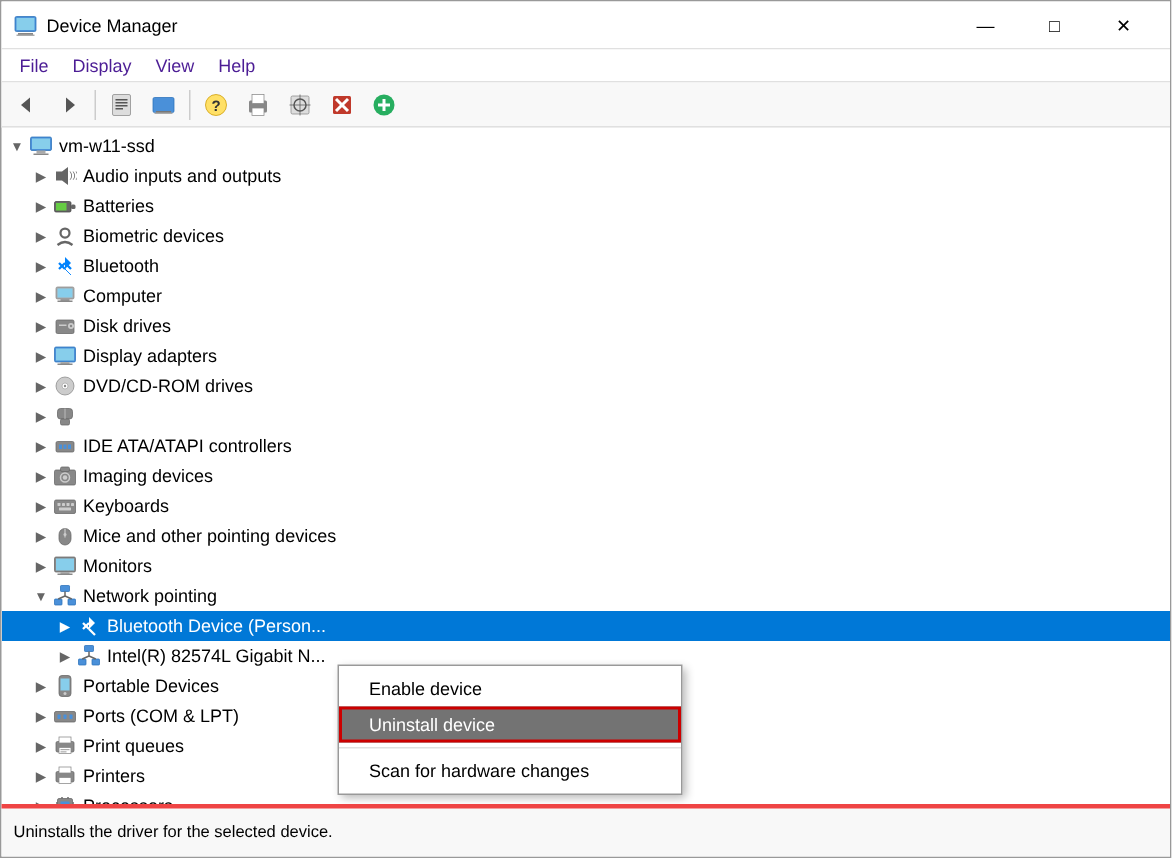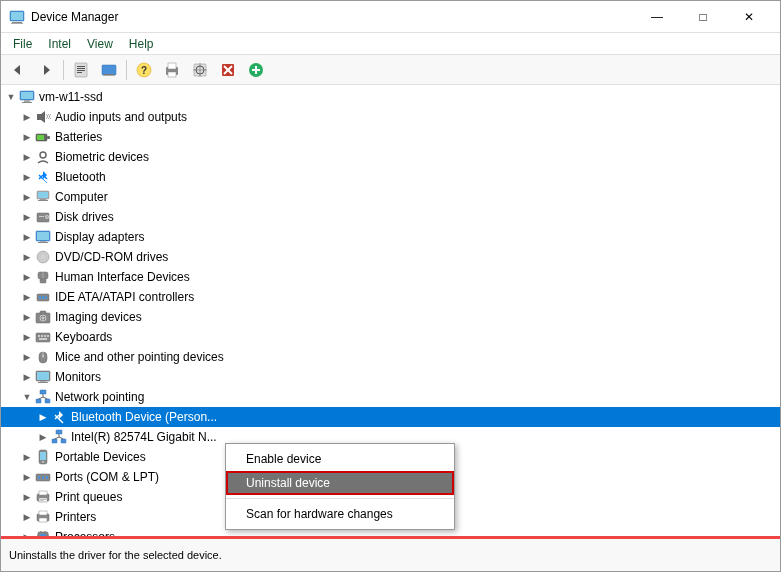--- a/index.html
+++ b/index.html
@@ -65,21 +65,21 @@
       display: flex;
       align-items: center;
       padding: 0 4px;
       border-bottom: 1px solid #e0e0e0;
       flex-shrink: 0;
     }
     .menu-item {
       padding: 2px 8px;
       cursor: pointer;
       font-size: 12px;
-      color: #14532d;
+      color: #4c1d95;
     }
 
     
     .toolbar {
       height: 30px;
       background: #f8f8f8;
       border-bottom: 1px solid #e0e0e0;
       display: flex;
       align-items: center;
       padding: 0 4px;
@@ -230,21 +230,21 @@
     <span class="title-bar-title">Device Manager</span>
     <div class="title-bar-controls">
       <button class="title-btn">—</button>
       <button class="title-btn">□</button>
       <button class="title-btn close">✕</button>
     </div>
   </div>
 
   <div class="menu-bar">
     <div class="menu-item">File</div>
-    <div class="menu-item">Intel</div>
+    <div class="menu-item">Display</div>
     <div class="menu-item">View</div>
     <div class="menu-item">Help</div>
   </div>
 
   <div class="toolbar">
     <button class="toolbar-btn">
       <svg width="16" height="16" viewBox="0 0 16 16">
           <polygon points="10,3 4,8 10,13" fill="#555"></polygon>
         </svg>
     </button>
@@ -426,21 +426,20 @@
 
       <div class="tree-item indent-1">
         <div class="expand-btn">▶</div>
         <div class="item-icon">
           <svg width="16" height="16" viewBox="0 0 16 16">
             <rect x="3" y="3" width="10" height="7" rx="2" fill="#888" stroke="#666" stroke-width="0.5"></rect>
             <rect x="5" y="10" width="6" height="4" rx="1" fill="#888" stroke="#666" stroke-width="0.5"></rect>
             <line x1="8" y1="3" x2="8" y2="10" stroke="#ccc" stroke-width="0.5"></line>
           </svg>
         </div>
-        <span class="item-label">Human Interface Devices</span>
       </div>
 
       <div class="tree-item indent-1">
         <div class="expand-btn">▶</div>
         <div class="item-icon">
           <svg width="16" height="16" viewBox="0 0 16 16">
             <rect x="2" y="5" width="12" height="7" rx="1" fill="#888" stroke="#666" stroke-width="0.5"></rect>
             <rect x="4" y="7" width="2" height="3" fill="#4a90d9"></rect>
             <rect x="7" y="7" width="2" height="3" fill="#4a90d9"></rect>
             <rect x="10" y="7" width="2" height="3" fill="#4a90d9"></rect>

